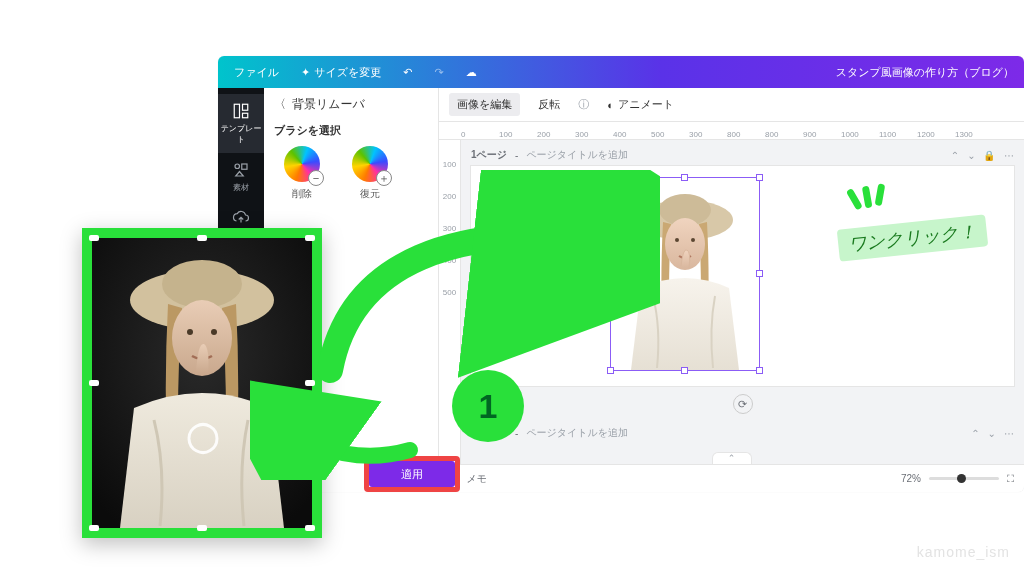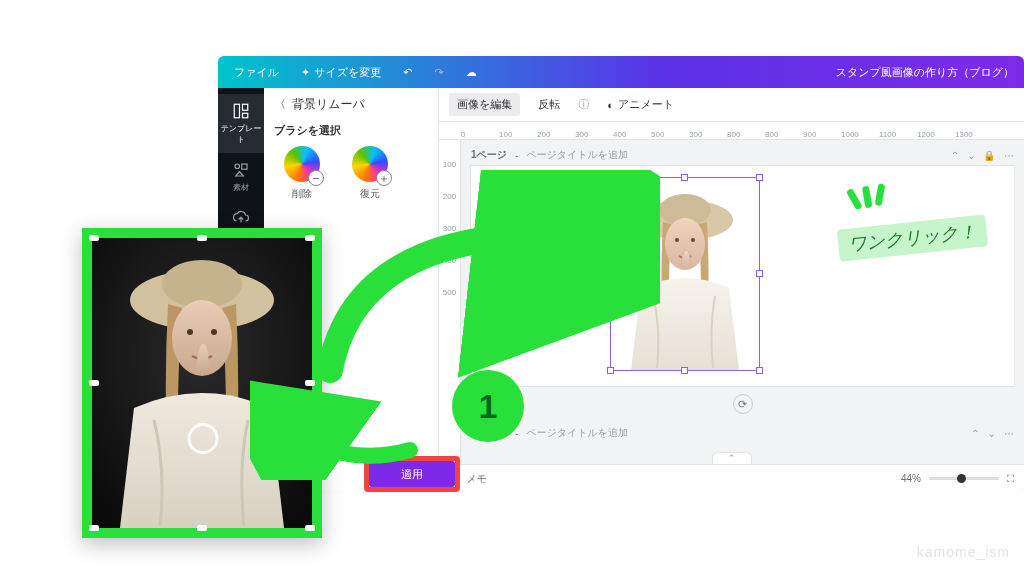--- a/index.html
+++ b/index.html
@@ -386,21 +386,21 @@
         <span class="mini">⌄</span>
         <span class="mini">⋯</span>
       </div>
     </div>
 
     <div class="chev-up">⌃</div>
     <div class="bottombar">
       <span>▤</span>
       <span>メモ</span>
       <span class="grow"></span>
-      <span>44%</span>
+      <span>72%</span>
       <div class="zoom-track">
           <div class="zoom-thumb"></div>
         </div>
       <span>⛶</span>
     </div>
   </div>
 </div>
 
 <div class="anno-before">
   <svg width="220" height="290" viewBox="0 0 220 290">

